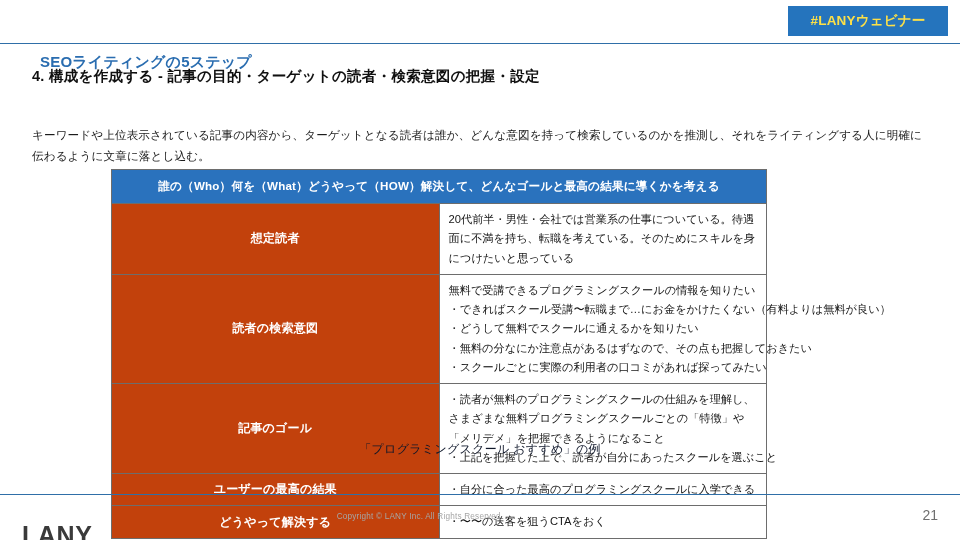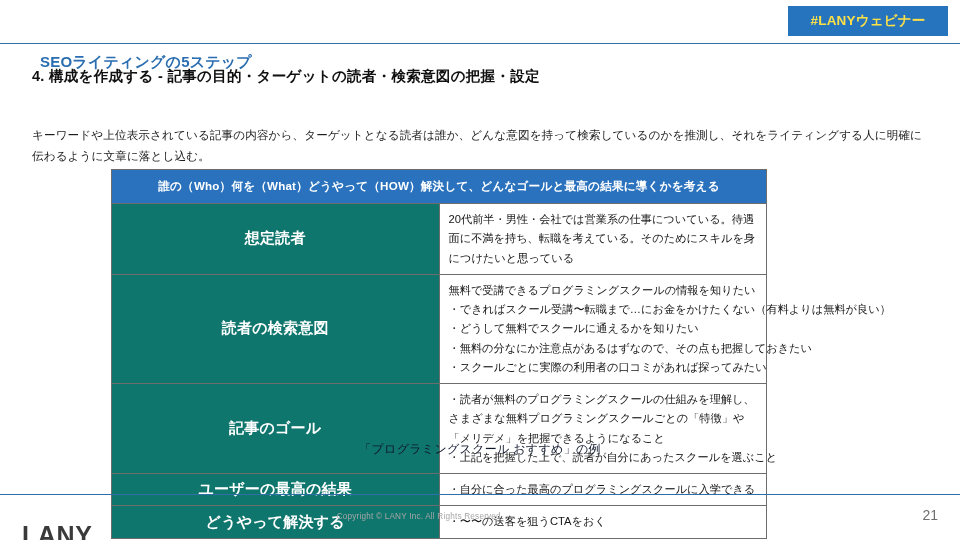--- a/index.html
+++ b/index.html
@@ -101,23 +101,23 @@
   .table-head-cell {
     background: #2a72bd;
     color: #ffffff;
     font-size: 11.6px;
     font-weight: bold;
     text-align: center;
     padding: 9px 6px;
     letter-spacing: 0.2px;
   }
   .row-label {
-    background: #0f766e;
+    background: #c2410c;
     color: #ffffff;
-    font-size: 15px;
+    font-size: 12px;
     font-weight: bold;
     text-align: center;
     width: 127px;
     padding: 5px 4px;
     letter-spacing: 0.2px;
   }
   .row-body {
     background: #ffffff;
     color: #161616;
     font-size: 11.2px;

